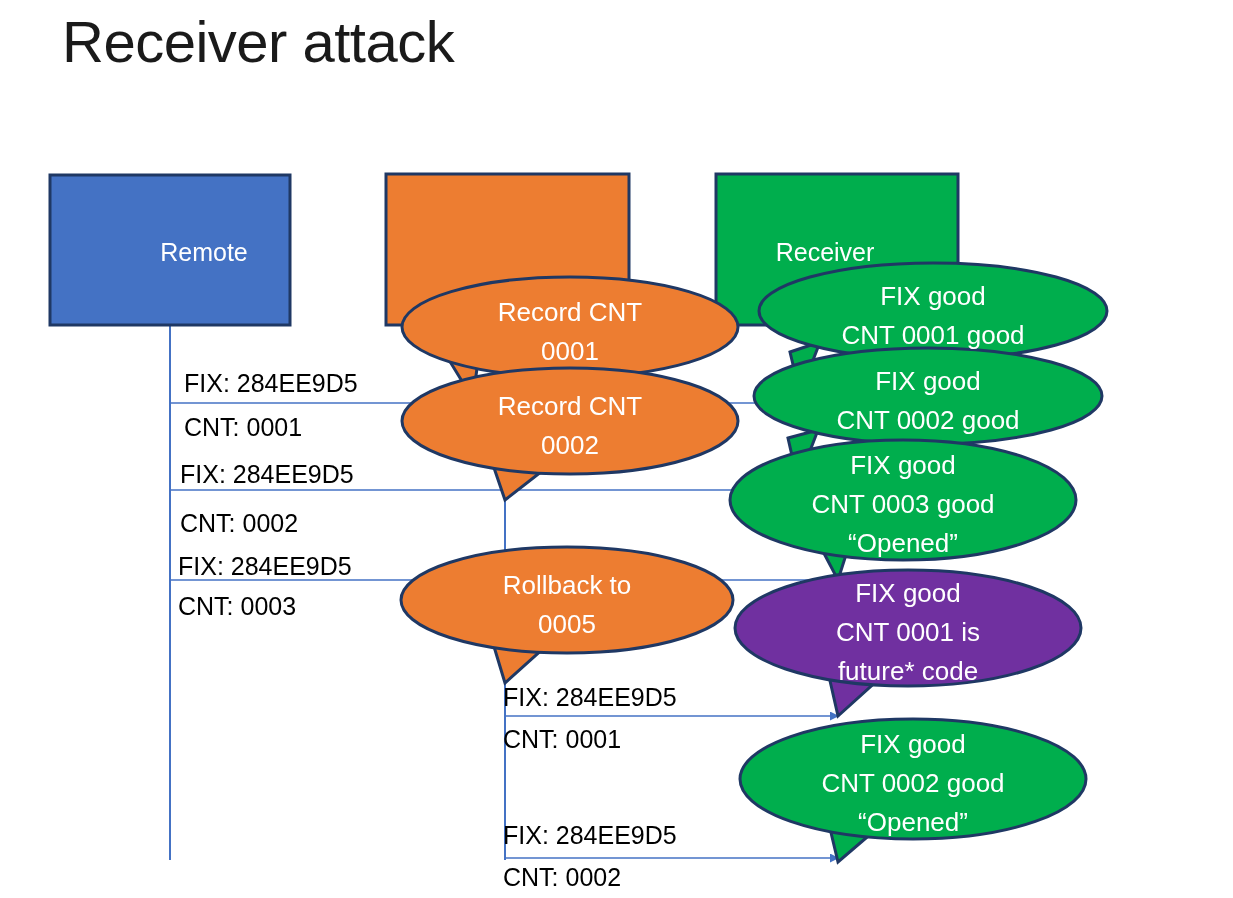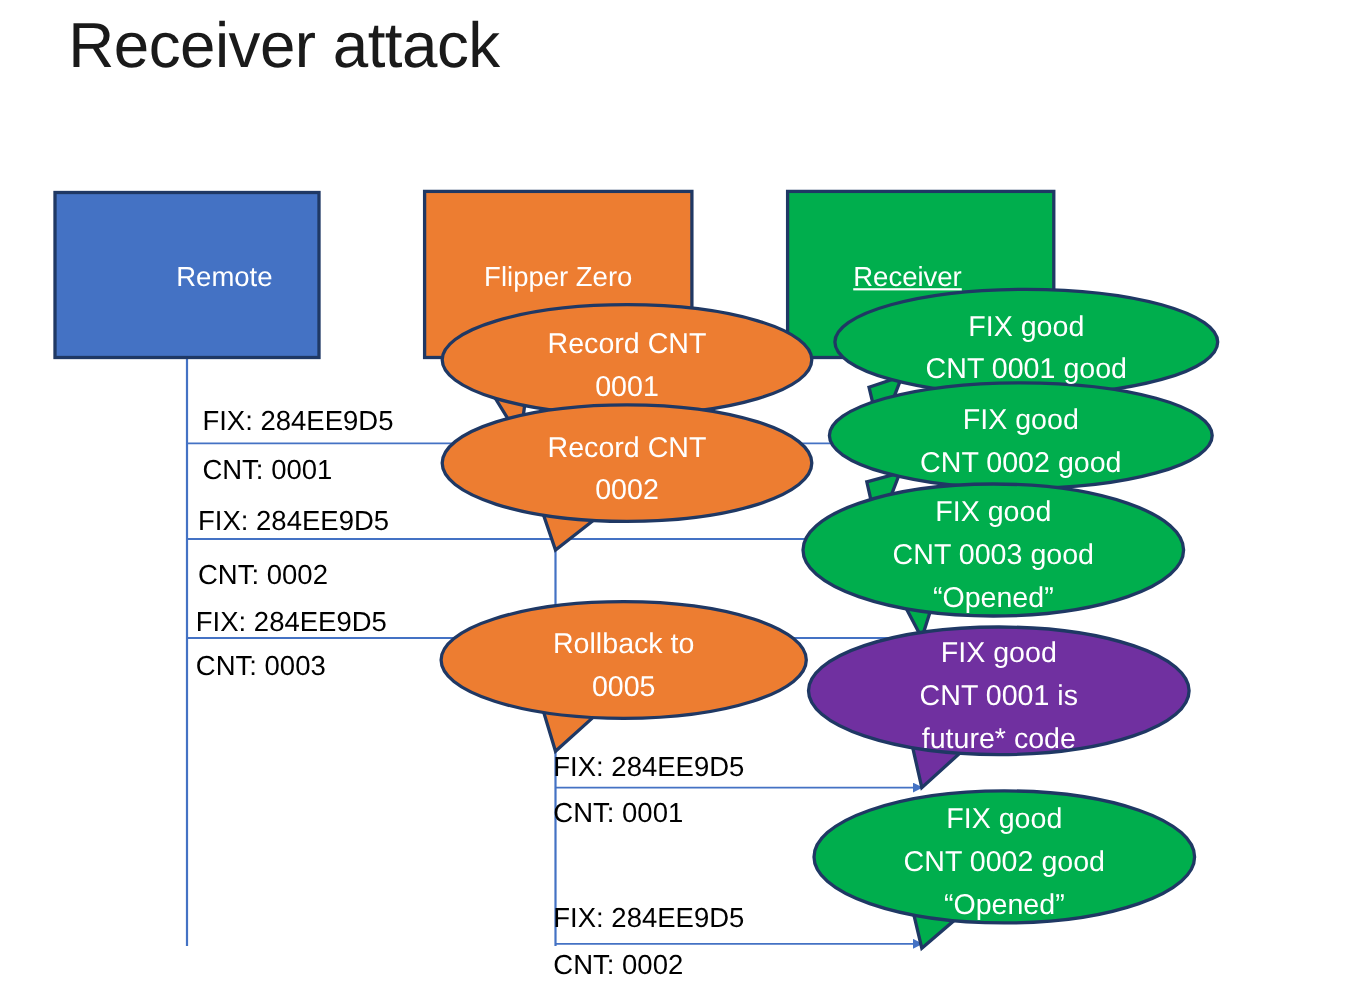--- a/index.html
+++ b/index.html
@@ -129,22 +129,21 @@
       <ellipse cx="908" cy="628" rx="173" ry="58" fill="#7030A0" stroke="#1F3864" stroke-width="3"></ellipse>
     </g>
 
     <g>
       <path d="M 828 820 L 880 826 L 838 862 Z" fill="#00AE4D" stroke="#1F3864" stroke-width="3"></path>
       <ellipse cx="913" cy="779" rx="173" ry="60" fill="#00AE4D" stroke="#1F3864" stroke-width="3"></ellipse>
     </g>
   </svg>
 
   <div class="lane-label" style="left:50px; top:238px; width:240px;padding-left:34px;">Remote</div>
-  <div class="lane-label" style="left:386px; top:238px; width:243px;">Flipper Zero</div>
-  <div class="lane-label" style="left:716px; top:238px; width:218px;text-decoration:underline;">Receiver</div>
+  <div class="lane-label" style="left:716px; top:238px; width:218px;">Receiver</div>
 
   <div class="callout-text" style="left:405px; top:293px; width:330px;">Record CNT
 0001</div>
   <div class="callout-text" style="left:405px; top:387px; width:330px;">Record CNT
 0002</div>
   <div class="callout-text" style="left:402px; top:566px; width:330px;">Rollback to
 0005</div>
 
   <div class="callout-text" style="left:763px; top:277px; width:340px;">FIX good
 CNT 0001 good</div>

